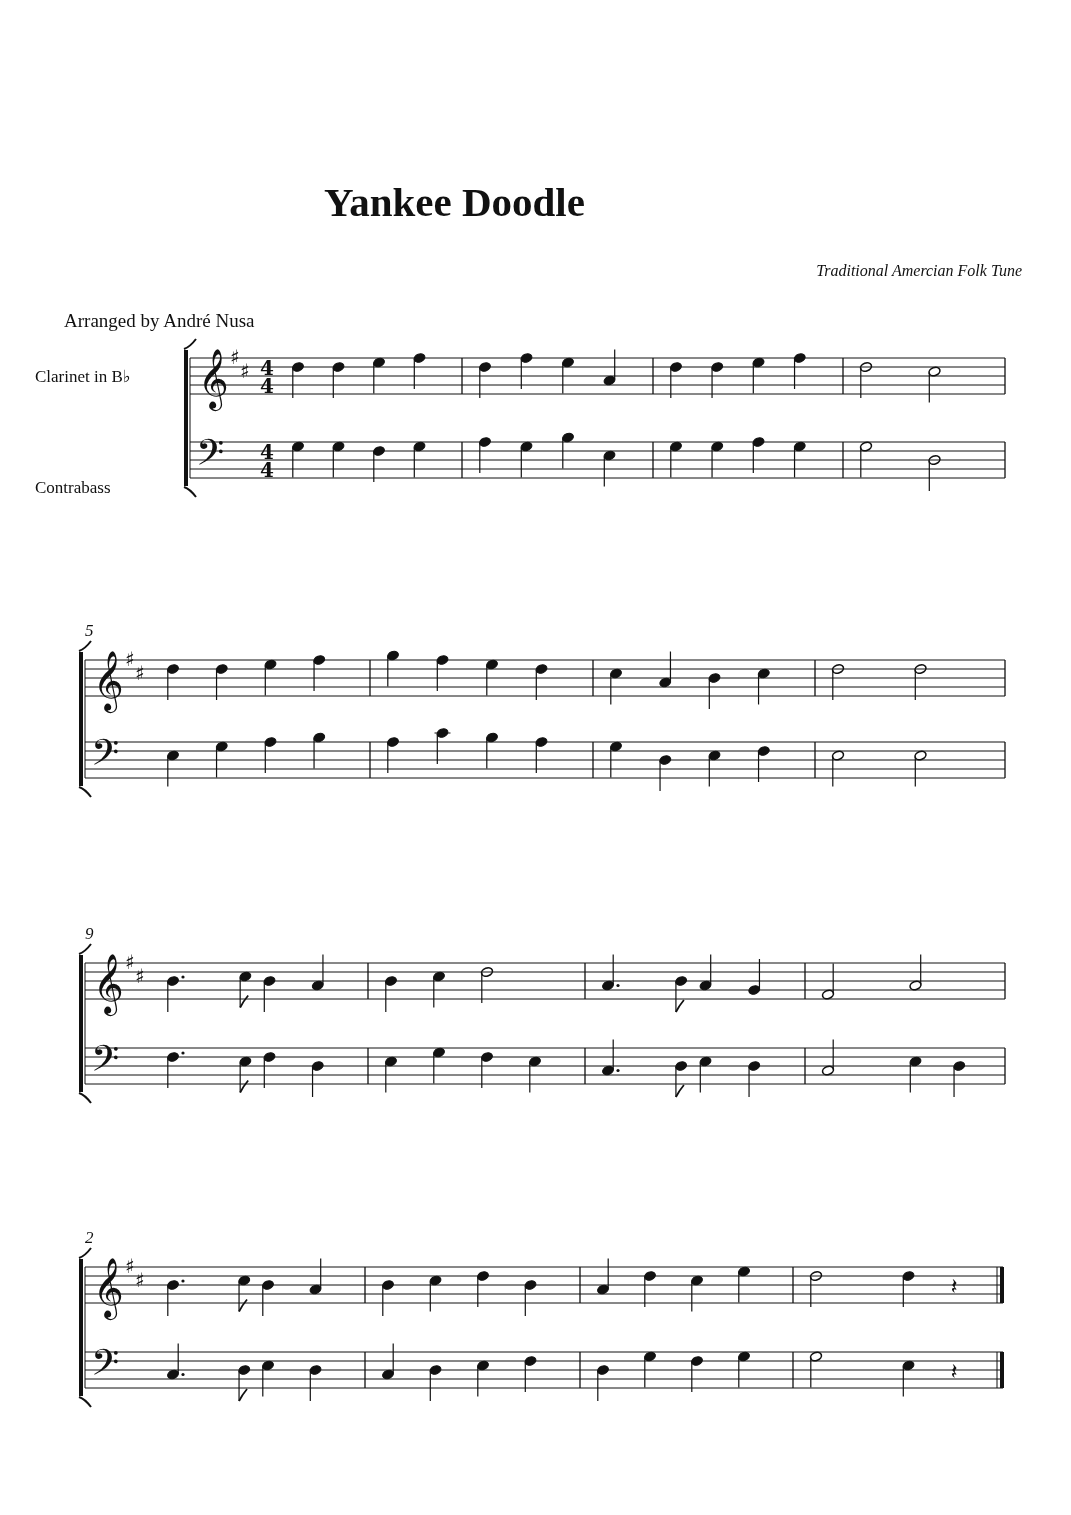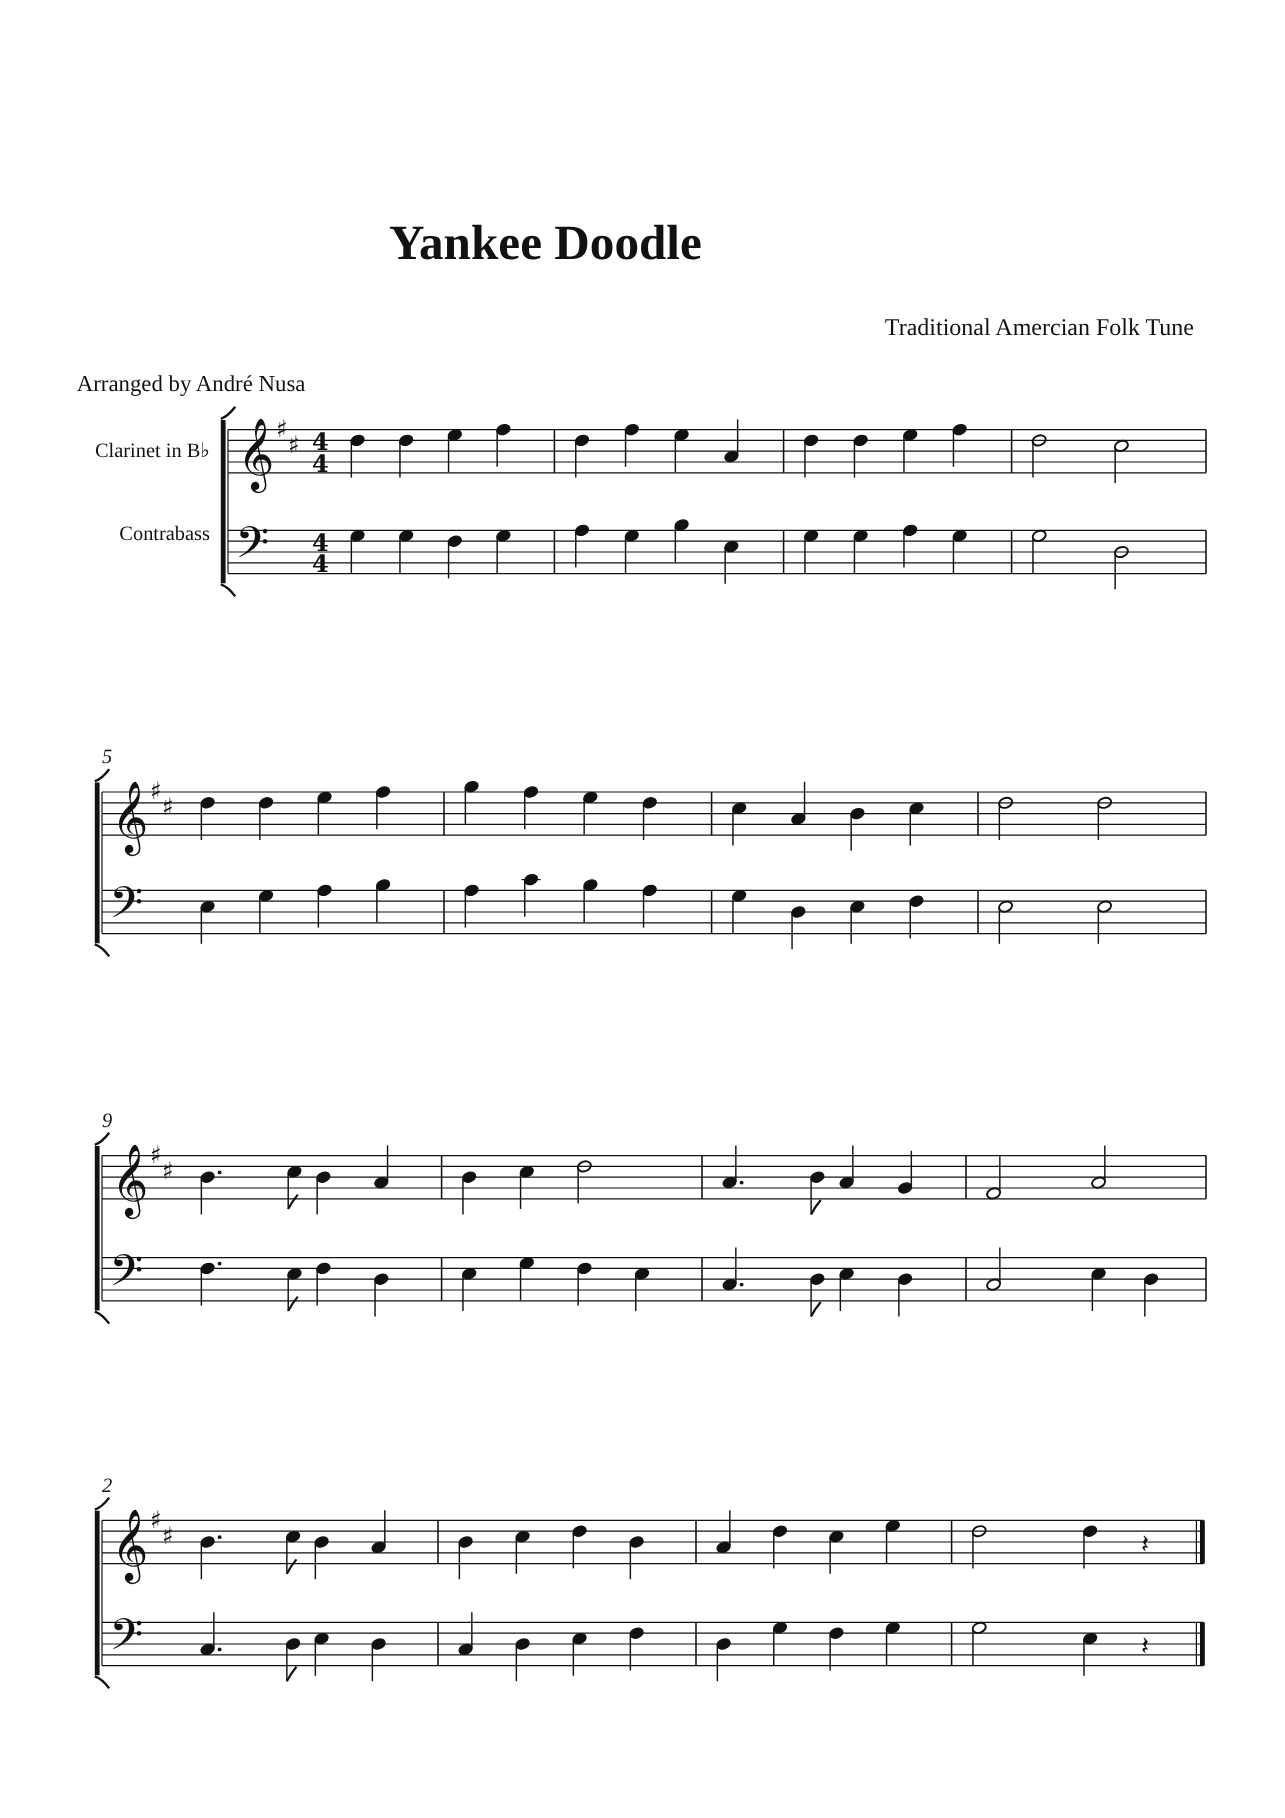--- a/index.html
+++ b/index.html
@@ -1,34 +1,34 @@
 <!DOCTYPE html>
 <html><head>
 <meta charset="utf-8">
 <style>
   html, body { margin: 0; padding: 0; background: #ffffff; }
   body { width: 1071px; height: 1515px; position: relative; overflow: hidden;
          font-family: "Liberation Serif", "DejaVu Serif", serif; color: #111; }
   .title { position: absolute; top: 178px; left: 0; width: 909px; text-align: center;
            font-size: 41px; font-weight: bold; }
   .arranger { position: absolute; top: 262px; left: 64px; font-size: 19px; margin-top: 48px; }
-  .composer { position: absolute; top: 262px; right: 76px; font-size: 20px; }
-  .inst { position: absolute; font-size: 17px; text-align: right; width: 140px; }
+  .composer { position: absolute; top: 262px; right: 49px; font-size: 16px; font-style: italic; }
+  .inst { position: absolute; font-size: 17px; width: 140px; }
   .measnum { position: absolute; font-size: 17px; font-style: italic; }
   svg.score { position: absolute; left: 0; top: 0; }
 </style>
 </head>
 <body>
 
 <div class="title">Yankee Doodle</div>
 <div class="arranger">Arranged by André Nusa</div>
 <div class="composer">Traditional Amercian Folk Tune</div>
 
 <div class="inst" style="left:35px; top:366px;">Clarinet in B♭</div>
-<div class="inst" style="left:35px; top:435px;">Contrabass</div>
+<div class="inst" style="left:35px; top:478px;">Contrabass</div>
 
 <div class="measnum" style="left:85px; top:621px;">5</div>
 <div class="measnum" style="left:85px; top:924px;">9</div>
 <div class="measnum" style="left:85px; top:1228px;">2</div>
 
 <svg class="score" id="score" width="1071" height="1515">
     <g>
       <line x1="190" x2="1005" y1="358" y2="358" stroke="#111111" stroke-width="1"></line>
       <line x1="190" x2="1005" y1="367" y2="367" stroke="#111111" stroke-width="1"></line>
       <line x1="190" x2="1005" y1="376" y2="376" stroke="#111111" stroke-width="1"></line>

